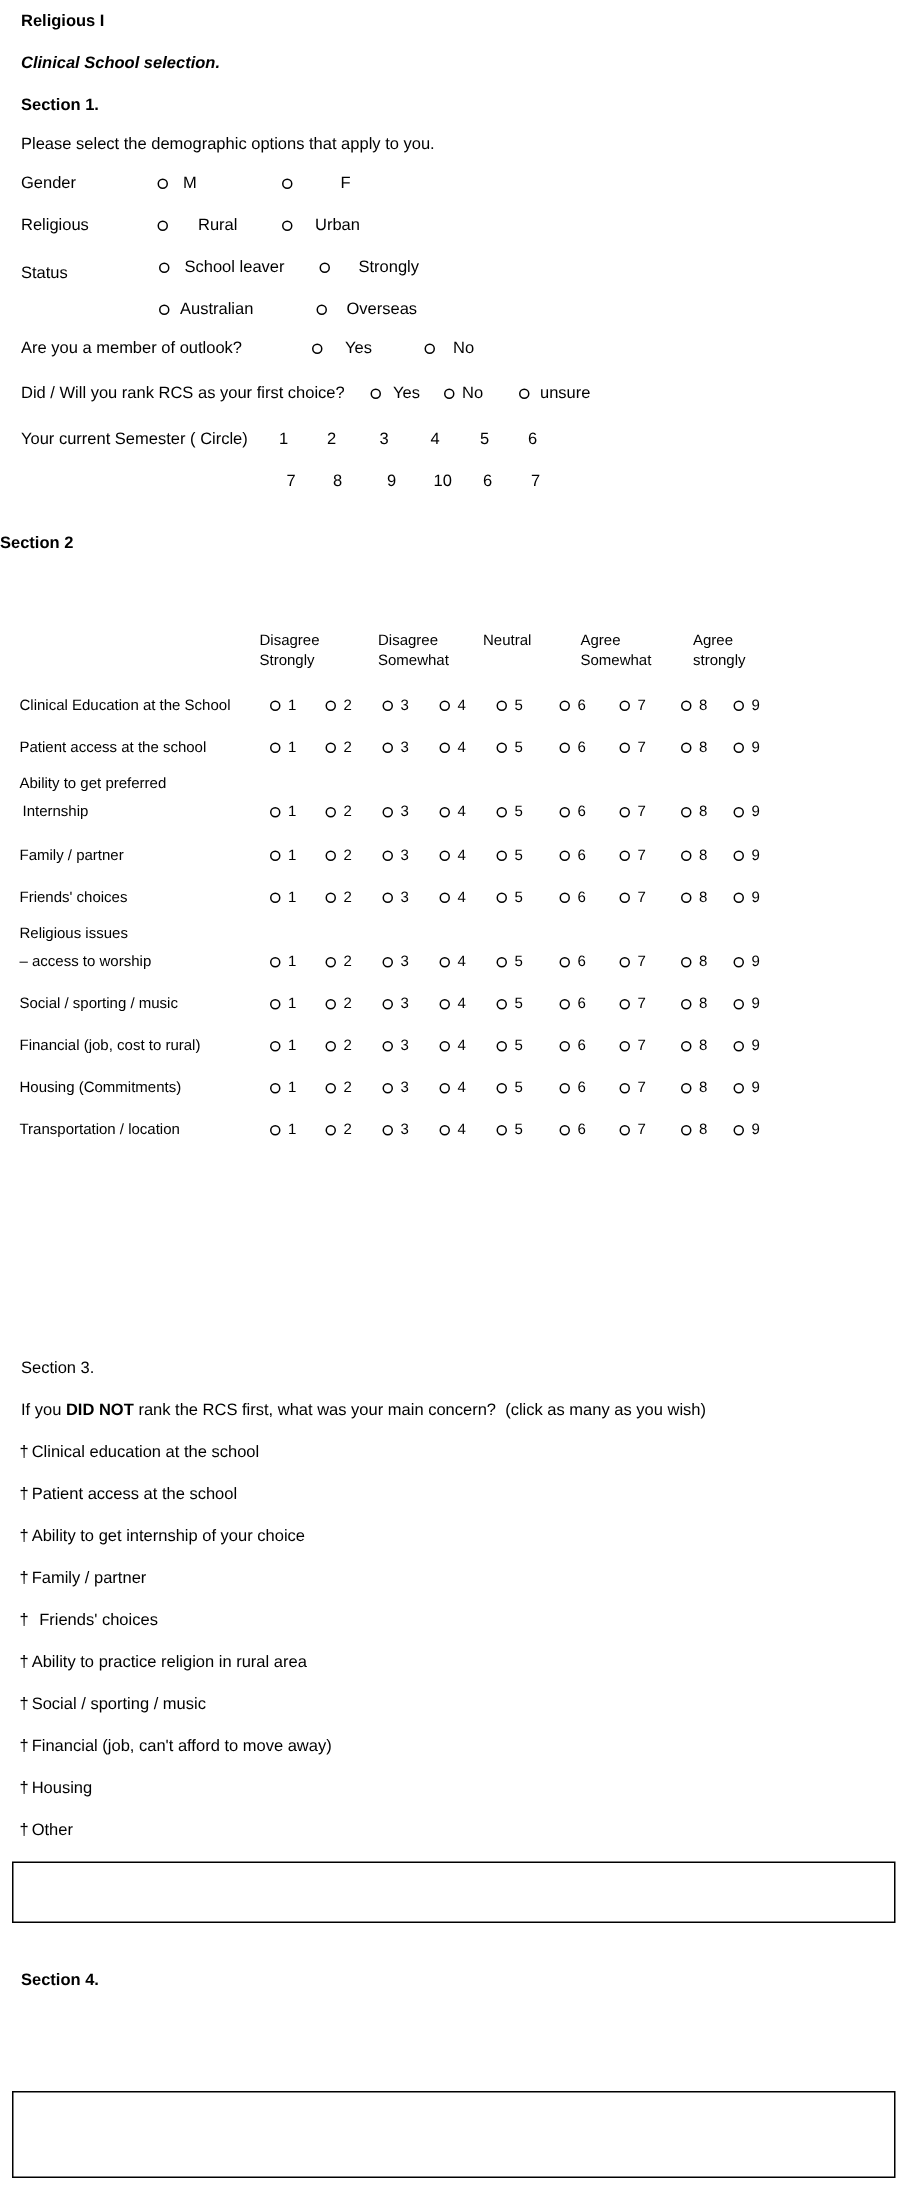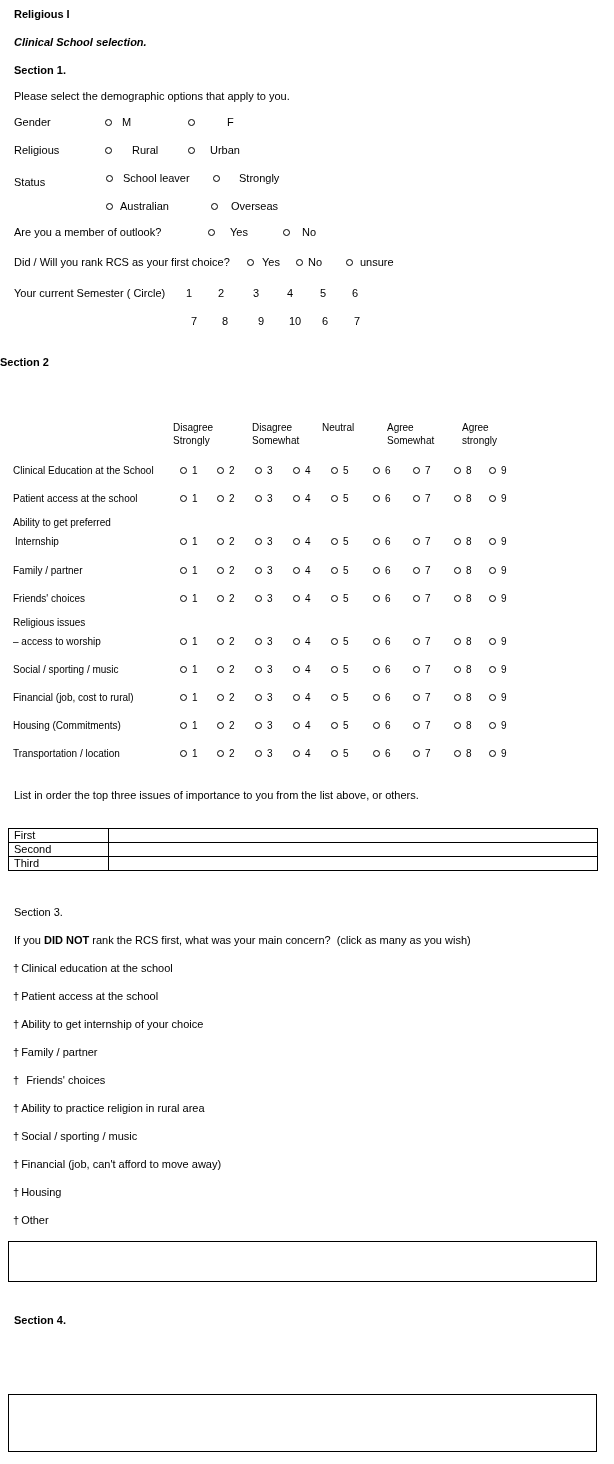--- a/index.html
+++ b/index.html
@@ -23,38 +23,21 @@
 <div class="page" id="page">
 
   <div class="t b" style="left:14px;top:8px">Religious I</div>
   <div class="t b i" style="left:14px;top:36px">Clinical School selection.</div>
 
   <div class="t b" style="left:14px;top:64px">Section 1.</div>
   <div class="t" style="left:14px;top:90px">Please select the demographic options that apply to you.</div>
 
   <div class="t b" style="left:0;top:356px">Section 2</div>
 
-  <div class="t" style="left:14px;top:789px">List in order the top three issues of importance to you from the list above, or others.</div>
-
-  <table class="rank-table">
-    <tbody id="rank-body">
-        <tr>
-          <td class="lbl">First</td>
-          <td></td>
-        </tr>
-        <tr>
-          <td class="lbl">Second</td>
-          <td></td>
-        </tr>
-        <tr>
-          <td class="lbl">Third</td>
-          <td></td>
-        </tr>
-      </tbody>
-  </table>
+
 
   <div class="t" style="left:14px;top:906px">Section 3.</div>
   <div class="t" style="left:14px;top:934px"><span>If you </span><span class="b">DID NOT</span><span> rank the RCS first, what was your main concern?  (click as many as you wish)</span></div>
 
   <div class="box" style="left:8px;top:1241px;width:587px;height:39px"></div>
 
   <div class="t b" style="left:14px;top:1314px">Section 4.</div>
 
   <div class="box" style="left:8px;top:1394px;width:587px;height:56px"></div>
 

